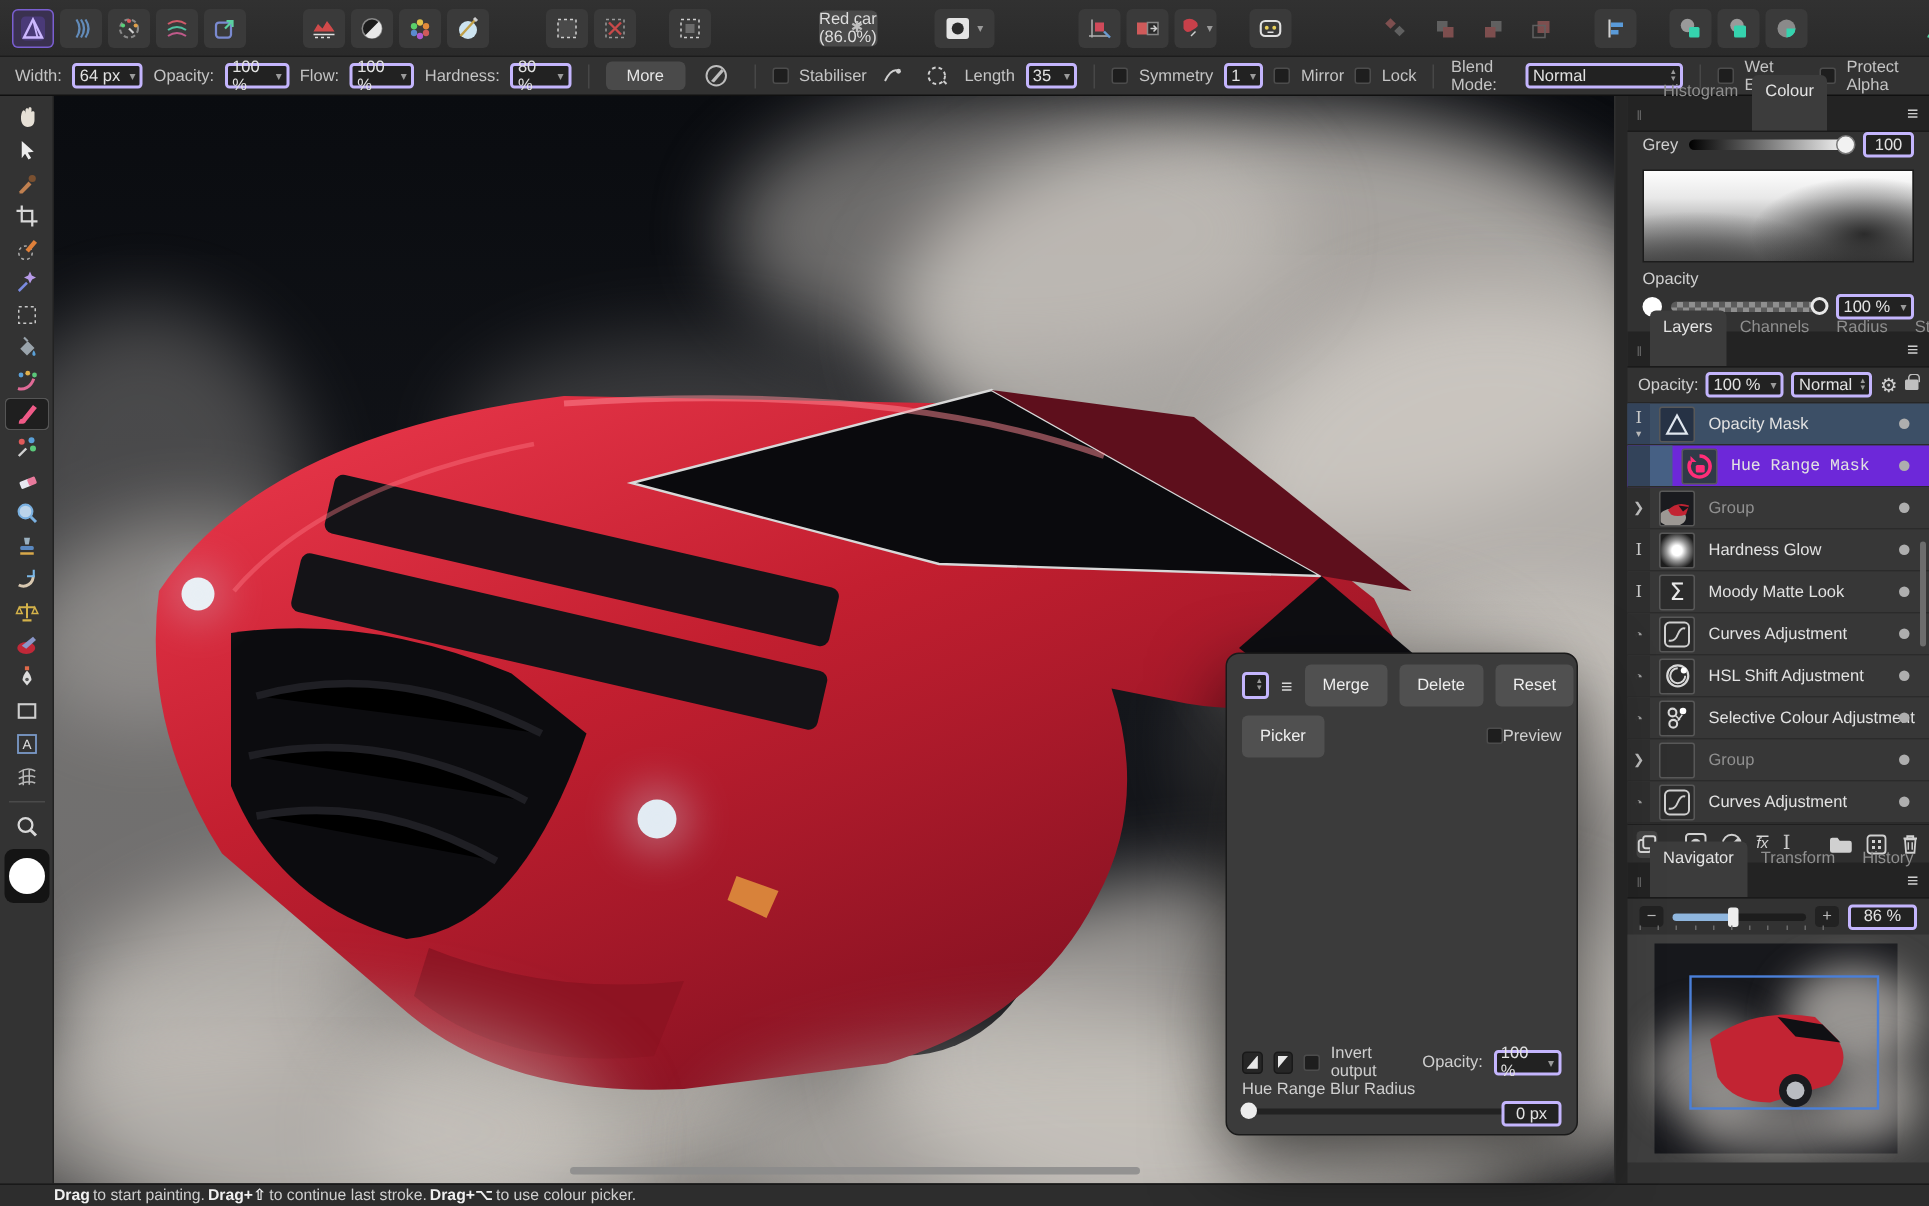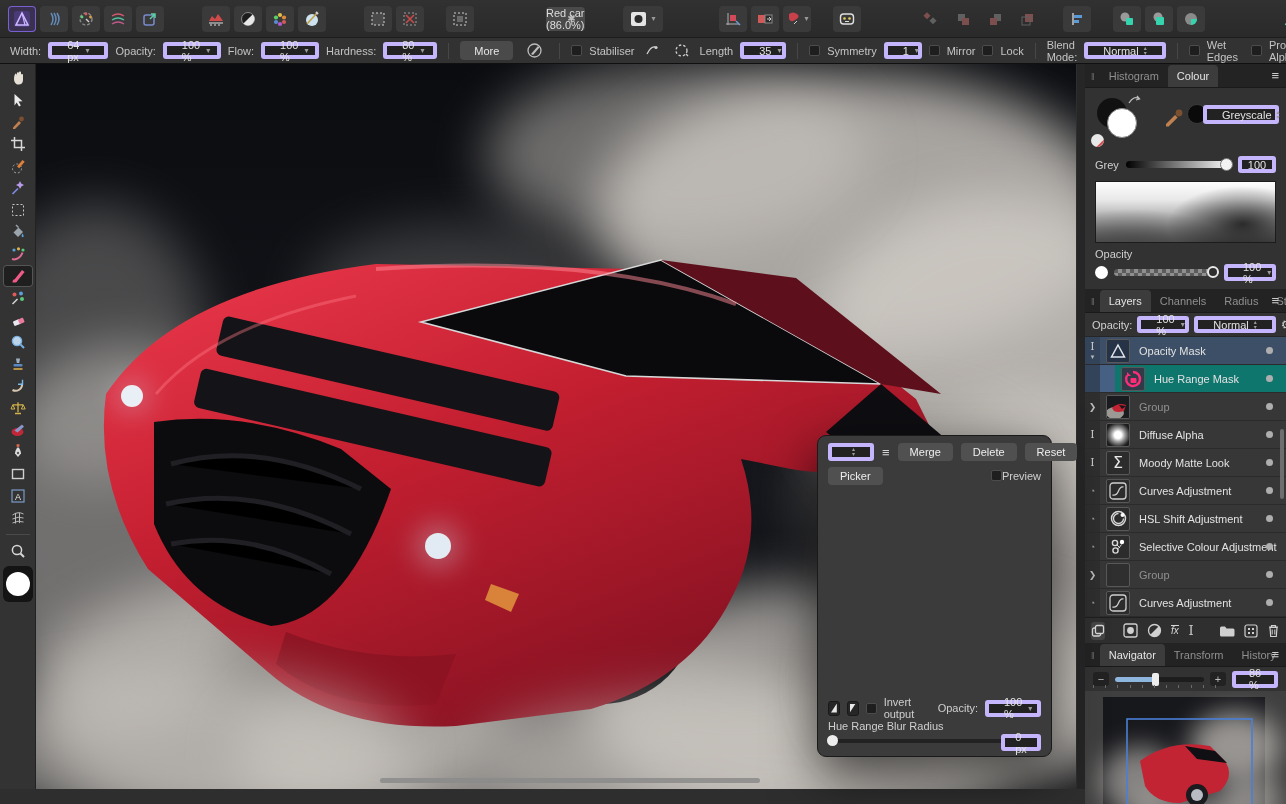--- a/index.html
+++ b/index.html
@@ -18,22 +18,22 @@
   .ibtn.sel { background:#3a3150; box-shadow:0 0 0 1px #7a5fd0 inset; }
   .gap { width:14px; flex:0 0 auto; } .gap2 { width:30px; flex:0 0 auto; }
   .doc-title { width:222px; height:24px; background:#4a4a4a; border-radius:4px;
                display:flex; align-items:center; justify-content:center; gap:8px; color:#ddd; position:relative; }
   .doc-title .star { position:absolute; right:9px; color:#bdbdbd; font-size:10px; }
   .dd-caret { font-size:8px; color:#9a9a9a; margin-left:2px; }
 
   
   .ctxbar { position:absolute; left:0; top:38px; width:1286px; height:26px; background:#323232;
             border-bottom:1px solid #101010; display:flex; align-items:center; padding:0 10px; gap:7px; color:#c4c4c4; }
-  .vbox { height:17px; background:#222; border:4px solid #c4b5fd; border-radius:3px;
-          display:flex; align-items:center; padding:0 15px; gap:5px; color:#e2e2e2; }
+  .vbox { height:17px; background:#222; border:2px solid #c4b5fd; border-radius:3px;
+          display:flex; align-items:center; padding:0 3px; gap:5px; color:#e2e2e2; }
   .vbox .dd-caret { margin-left:1px; }
   .sep { width:1px; height:16px; background:#474747; margin:0 4px; flex:0 0 auto; }
   .chk { width:11px; height:11px; background:#1e1e1e; border:1px solid #4c4c4c; border-radius:2px; flex:0 0 auto; }
   .btn { height:19px; background:#4a4a4a; border-radius:4px; padding:0 14px;
          display:flex; align-items:center; color:#e6e6e6; }
   .stepper { display:flex; flex-direction:column; line-height:5px; font-size:6px; color:#9a9a9a; }
 
   
   .tools { position:absolute; left:0; top:64px; width:36px; height:725px; background:#333;
            border-right:1px solid #222; display:flex; flex-direction:column; align-items:center; padding-top:3px; }
@@ -46,21 +46,21 @@
 
   
   .canvas { position:absolute; left:36px; top:64px; width:1040px; height:725px; background:#101216; overflow:hidden; }
   .hscroll { position:absolute; left:344px; bottom:6px; width:380px; height:5px; background:#8b8b8b; border-radius:3px; opacity:.85; }
 
   
   .rpanel { position:absolute; left:1077px; top:64px; width:209px; height:725px; background:#262626; }
   .panelcol { position:absolute; left:8px; top:0; width:201px; height:725px; background:#323232; }
   .tabbar { height:24px; background:#232323; display:flex; align-items:flex-end; position:relative; border-bottom:1px solid #1a1a1a; }
   .tabbar .grip { color:#6a6a6a; font-size:9px; padding:0 4px 5px 6px; letter-spacing:1px; }
-  .tab { padding:5px 9px 5px; color:#8f8f8f; }
+  .tab { padding:5px 9px 20px; color:#8f8f8f; }
   .tab.active { background:#3c3c3c; color:#e4e4e4; border-radius:4px 4px 0 0; }
   .tabbar .menu { position:absolute; right:7px; top:4px; color:#cdcdcd; font-size:13px; }
 
   
   .swatch-wrap { position:relative; height:68px; }
   .circ { border-radius:50%; position:absolute; }
   .grey-row { display:flex; align-items:center; gap:7px; padding:0 10px; }
   .gslider { flex:1; height:7px; border-radius:4px; background:linear-gradient(to right,#000,#fff); position:relative; }
   .gslider .knob { position:absolute; right:-2px; top:-3px; width:13px; height:13px; border-radius:50%; background:#f2f2f2; border:1px solid #777; }
   .greybox { margin:8px 10px 0; height:62px; border:1px solid #1c1c1c;
@@ -70,21 +70,21 @@
   .op-row { display:flex; align-items:center; gap:6px; padding:0 10px; margin-top:4px; }
   .checker { flex:1; height:7px; border-radius:4px; position:relative;
      background:repeating-conic-gradient(#8f8f8f 0 25%, #5b5b5b 0 50%) 0 0/8px 8px; }
   .checker .knob { position:absolute; right:-1px; top:-3px; width:12px; height:12px; border-radius:50%; background:#2e2e2e; border:2px solid #e8e8e8; }
 
   
   .lay-controls { height:24px; display:flex; align-items:center; gap:5px; padding:0 7px; border-bottom:1px solid #262626; }
   .lrow { height:28px; display:flex; align-items:center; background:#373737; border-bottom:1px solid #2b2b2b; position:relative; }
   .lrow .gut { width:15px; height:100%; background:#2e2e2e; display:flex; flex-direction:column; align-items:center; justify-content:center; color:#b9b9b9; font-size:9px; flex:0 0 auto; }
   .lrow.sel { background:#3c4f66; } .lrow.sel .gut { background:#33435a; }
-  .lrow.sel2 { background:#0f766e; } .lrow.sel2 .gut { background:#466084; }
+  .lrow.sel2 { background:#6d28d9;font-family:Liberation Mono, monospace; } .lrow.sel2 .gut { background:#466084; }
   .lrow .ind { width:15px; height:100%; background:#466084; flex:0 0 auto; }
   .thumb { width:24px; height:24px; margin-left:6px; border:1px solid #585858; border-radius:2px;
            background:#2c2c2c; display:flex; align-items:center; justify-content:center; flex:0 0 auto; overflow:hidden; }
   .lname { margin-left:9px; color:#e2e2e2; }
   .lname.muted { color:#909090; }
   .ldot { position:absolute; right:13px; width:7px; height:7px; border-radius:50%; background:#aeaeae; }
   .serifI { font-family:"DejaVu Serif",serif; font-size:11px; color:#c9c9c9; }
   .lay-bottom { height:26px; border-top:1px solid #1f1f1f; background:#2f2f2f; display:flex; align-items:center; padding:0 6px; gap:9px; color:#cfcfcf; }
   .lb-ic { display:flex; align-items:center; justify-content:center; width:18px; height:18px; }
   .vscroll { position:absolute; right:2px; top:140px; width:4px; height:70px; background:#6d6d6d; border-radius:2px; }
@@ -101,21 +101,21 @@
 
   
   .dialog { position:absolute; left:817px; top:435px; width:235px; height:322px; background:#3b3b3b;
             border:1px solid #1a1a1a; border-radius:9px; box-shadow:0 18px 50px rgba(0,0,0,.65); z-index:50; }
   .dlg-title { height:24px; display:flex; align-items:center; justify-content:center; color:#e8e8e8; position:relative;
                border-bottom:1px solid #2e2e2e; font-size:12px; }
   .lights { position:absolute; left:9px; top:7px; display:flex; gap:7px; }
   .lights i { width:11px; height:11px; border-radius:50%; background:#5a5a5a; }
   .lights i.red { background:#e0443f; }
   .dlg-row1 { display:flex; align-items:center; gap:8px; padding:7px 10px 0; }
-  .dbtn { height:18px; background:#505050; border-radius:4px; padding:0 12px; display:flex; align-items:center; color:#eee; }
+  .dbtn { height:28px; background:#505050; border-radius:4px; padding:0 12px; display:flex; align-items:center; color:#eee; }
   .wheel-wrap { position:absolute; left:20px; top:60px; width:194px; height:194px; }
   .wheel { position:absolute; inset:0; border-radius:50%;
     background:conic-gradient(from 0deg, #9b00ff, #ff00bf 40deg, #ff0a00 90deg, #ff6a00 120deg,
       #ffd500 150deg, #46e000 185deg, #00e55e 220deg, #00dfd4 250deg, #0757ff 285deg, #7a00ff 325deg, #9b00ff 360deg); }
   .wheel::after { content:""; position:absolute; left:33px; top:33px; width:128px; height:128px; border-radius:50%; background:#3b3b3b; }
   .wheel-txt { position:absolute; inset:0; display:flex; flex-direction:column; align-items:center; justify-content:center; gap:4px; color:#cfcfcf; z-index:3; }
   .dlg-row3 { position:absolute; left:10px; top:260px; right:10px; display:flex; align-items:center; gap:7px; }
   .tribtn { width:17px; height:15px; background:#262626; border:1px solid #191919; border-radius:3px; position:relative; overflow:hidden; }
   .tribtn .t1 { position:absolute; inset:2px; background:#e8e8e8; clip-path:polygon(100% 0,100% 100%,0 100%); }
   .tribtn .t2 { position:absolute; inset:2px; background:#e8e8e8; clip-path:polygon(0 0,100% 0,0 100%); }
@@ -641,44 +641,20 @@
   <div class="rpanel">
     <div class="panelcol">
 
       <div>
         <div class="tabbar">
           <span class="grip">‖</span>
           <span class="tab">Histogram</span>
           <span class="tab active">Colour</span>
           <span class="menu">≡</span>
         </div>
-        <div class="swatch-wrap">
-          <div class="circ" style="left:12px;top:10px;width:30px;height:30px;background:#111;"></div>
-          <div class="circ" style="left:22px;top:20px;width:30px;height:30px;background:#fff;border:1px solid #888;"></div>
-          <svg width="14" height="12" style="position:absolute;left:42px;top:6px">
-              <path d="M2 9Q7 1 12 5M10 2l2.5 3L9 6" stroke="#bdbdbd" fill="none" stroke-width="1.3"></path>
-            </svg>
-          <div class="circ" style="left:6px;top:46px;width:13px;height:13px;background:#e8e8e8;overflow:hidden">
-              <div style="width:18px;height:2.4px;background:#d04a4a;transform:rotate(-45deg) translate(-3px,7px)"></div>
-            </div>
-          <svg width="26" height="26" style="position:absolute;left:77px;top:14px">
-              <path d="M4 22l9-9 2.6 2.6-9 9H4z" fill="#c08050"></path>
-              <circle cx="17" cy="11" r="3.4" fill="#7a5030"></circle>
-            </svg>
-          <div class="circ" style="left:102px;top:16px;width:20px;height:20px;background:#0a0a0a;border:1px solid #3a3a3a"></div>
-          <div class="lockic" style="position:absolute;left:142px;top:22px"></div>
-
-          <div class="vbox" style="position:absolute;right:7px;top:17px;width:76px;height:19px">
-            <span style="flex:1">Greyscale</span>
-            <span class="stepper">
-                <span>▴</span>
-                <span>▾</span>
-              </span>
-          </div>
-        </div>
         <div class="grey-row">
           <span>Grey</span>
           <div class="gslider">
               <div class="knob"></div>
             </div>
           <div class="vbox" style="width:34px;justify-content:center">
               <span>100</span>
             </div>
         </div>
         <div class="greybox"></div>
@@ -761,21 +737,21 @@
               </svg>
             </div>
           <span class="lname muted">Group</span>
           <span class="ldot"></span>
         </div>
         <div class="lrow">
           <div class="gut">
               <span class="serifI">I</span>
             </div>
           <div class="thumb" style="background:radial-gradient(circle at 50% 50%, #fff 0 22%, #9a9a9a 45%, #1d1d1d 80%)"></div>
-          <span class="lname">Diffuse Alpha</span>
+          <span class="lname">Hardness Glow</span>
           <span class="ldot"></span>
         </div>
         <div class="lrow">
           <div class="gut">
               <span class="serifI">I</span>
             </div>
           <div class="thumb" style="color:#e8e8e8;font-size:16px;font-family:'DejaVu Sans',sans-serif">Σ</div>
           <span class="lname">Moody Matte Look</span>
           <span class="ldot"></span>
         </div>
@@ -994,14 +970,22 @@
     </div>
     <div class="dlg-blur">Hue Range Blur Radius</div>
     <div class="bslider">
         <div class="knob"></div>
       </div>
     <div class="vbox" style="position:absolute;right:10px;top:298px;width:40px;justify-content:center">
         <span>0 px</span>
       </div>
   </div>
 
+  <div class="statusbar">
+    <b>Drag</b>
+    <span> to start painting. </span>
+    <b>Drag+⇧</b>
+    <span> to continue last stroke. </span>
+    <b>Drag+⌥</b>
+    <span> to use colour picker.</span>
+  </div>
 
 </div>
 
 </body></html>

